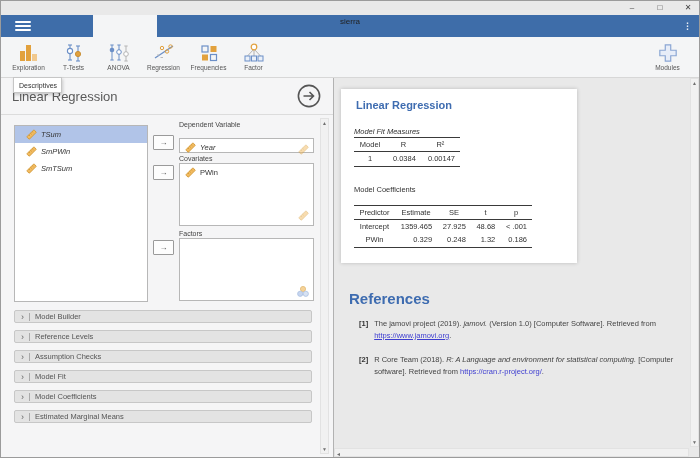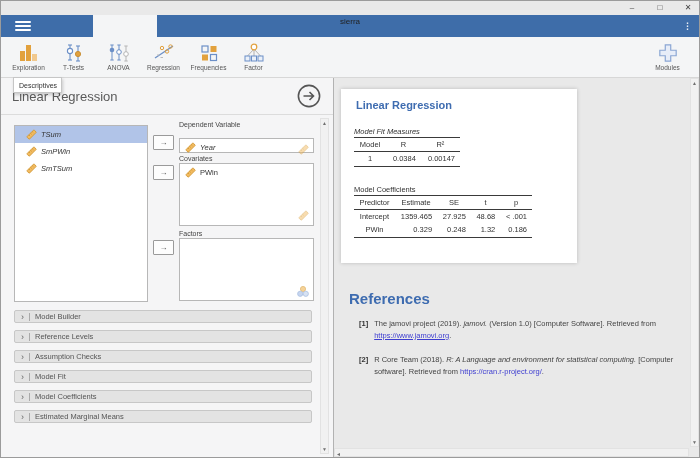--- a/index.html
+++ b/index.html
@@ -357,21 +357,21 @@
           <tbody>
             <tr>
               <td class="c-left">1</td>
               <td class="c-right">0.0384</td>
               <td class="c-right">0.00147</td>
             </tr>
           </tbody>
         </table>
 
         <div class="tbl-caption" style="top:96px;">Model Coefficients</div>
-        <table class="stat-table" style="top:106px; width:178px;">
+        <table class="stat-table" style="top:116px; width:178px;">
           <thead>
             <tr>
               <th class="c-left">Predictor</th>
               <th class="c-center">Estimate</th>
               <th class="c-center">SE</th>
               <th class="c-center">t</th>
               <th class="c-center">p</th>
             </tr>
           </thead>
           <tbody>

